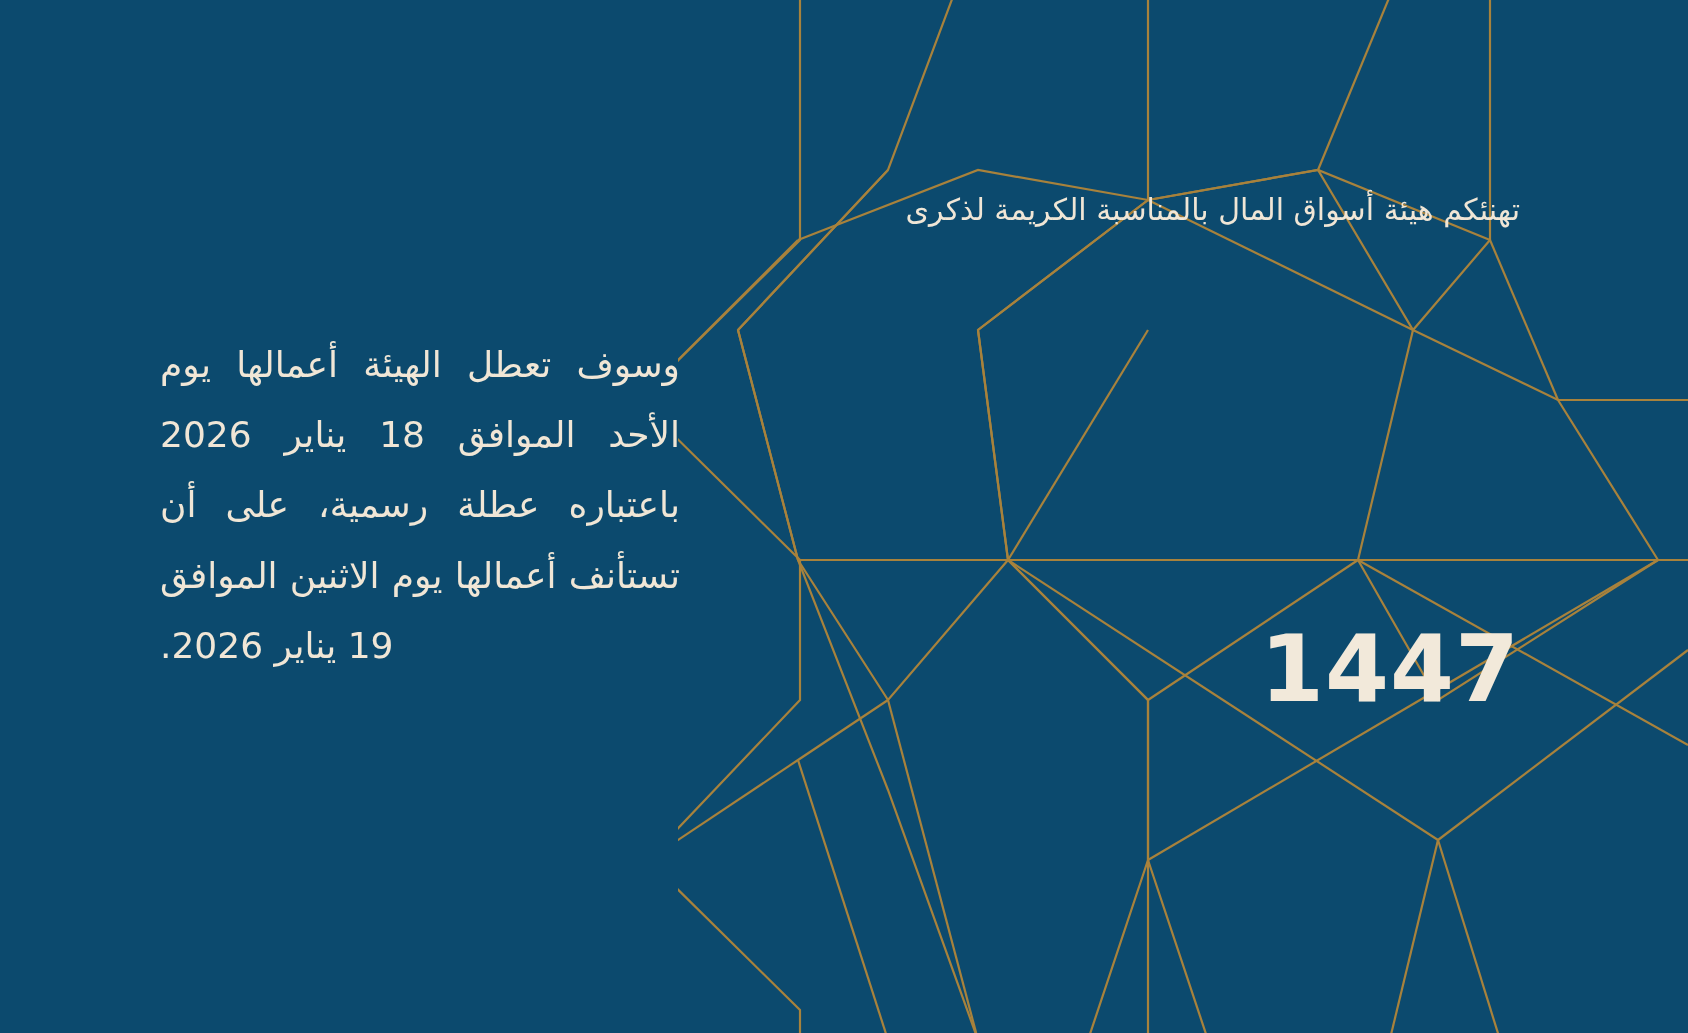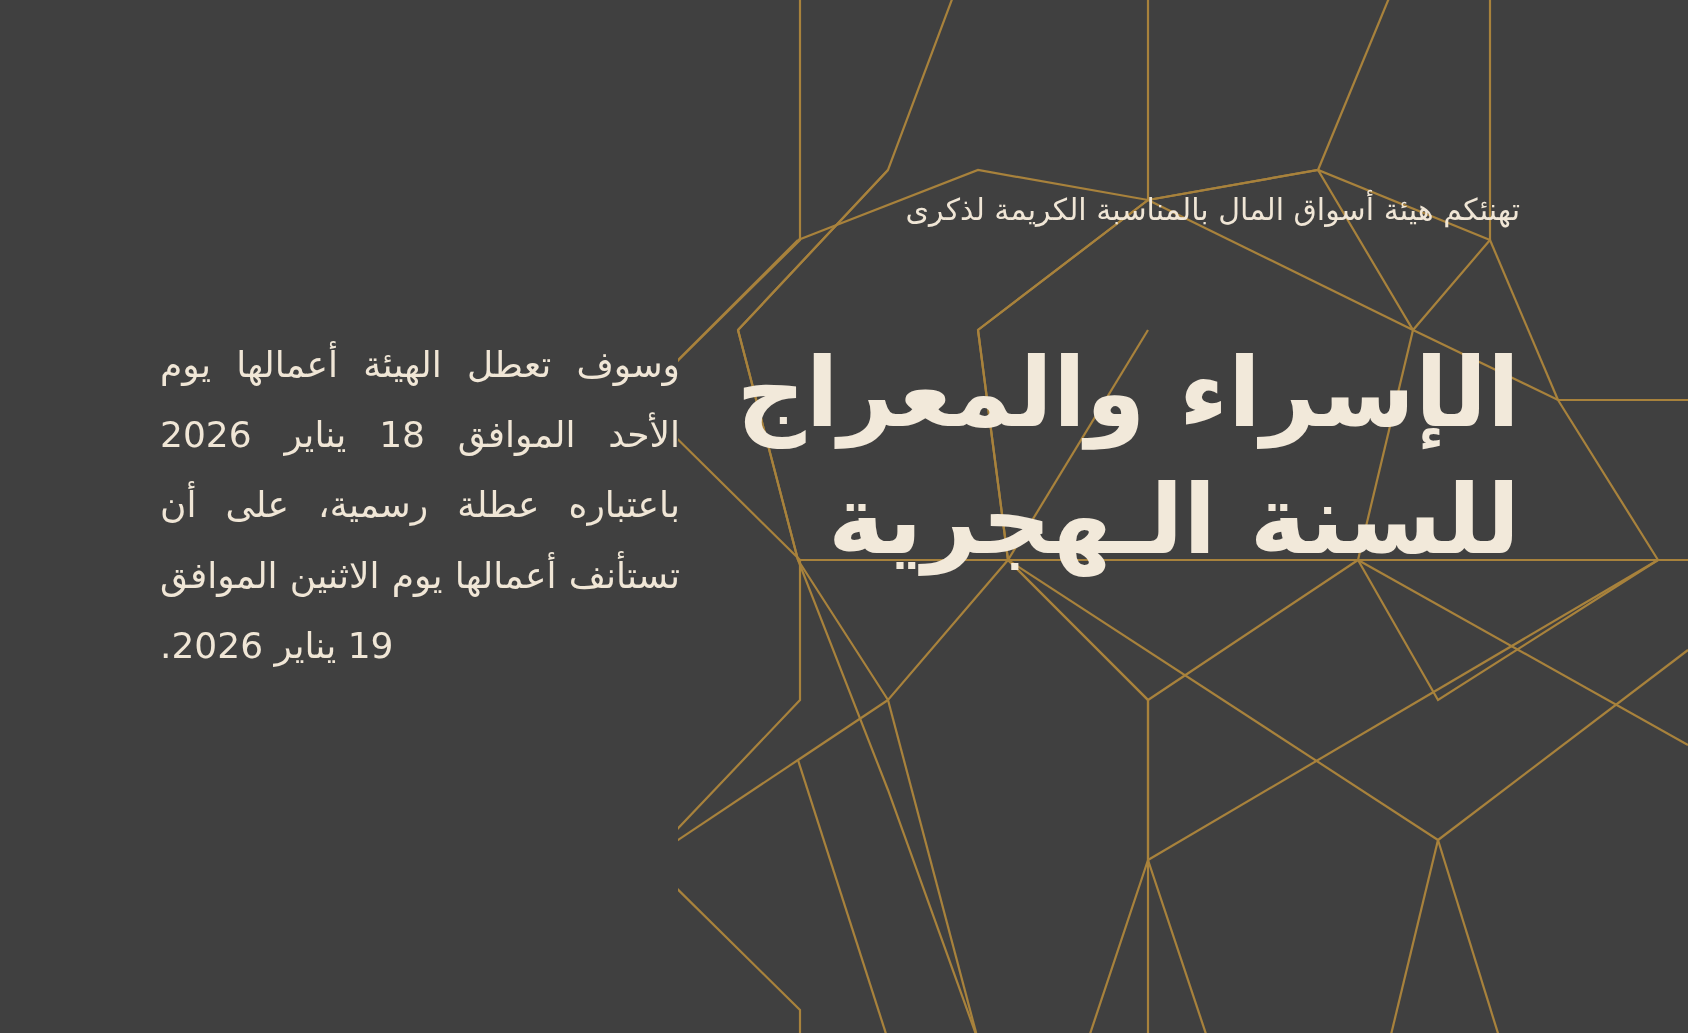--- a/index.html
+++ b/index.html
@@ -6,21 +6,21 @@
   html,body{margin:0;padding:0;}
   body{
     width:1688px;height:1033px;
     background:#97702a;
     font-family:"DejaVu Sans","Liberation Sans",sans-serif;
     overflow:hidden;
     position:relative;
   }
   .poster{
     position:absolute;inset:0;
-    background:#404040;
+    background:#0c4a6e;
     overflow:hidden;
   }
   
   .pattern{
     position:absolute;
     top:0;right:0;
     width:1010px;height:1033px;
     pointer-events:none;
     z-index:0;
   }
@@ -159,25 +159,22 @@
       </g>
     </svg>
   </div>
 
   <div class="content">
 
     <div class="right-col">
 
       <div class="kicker">تهنئكم هيئة أسواق المال بالمناسبة الكريمة لذكرى</div>
 
-      <div class="headline">
-        <span class="l1">الإسراء والمعراج</span>
-        <span class="l2">للسنة الـهجرية</span>
-      </div>
 
+      <div class="year">1447</div>
     </div>
 
     <div class="left-col">
       <p class="body-text">وسوف تعطل الهيئة أعمالها يوم الأحد الموافق 18 يناير 2026 باعتباره عطلة رسمية، على أن تستأنف أعمالها يوم الاثنين الموافق 19 يناير 2026.</p>
     </div>
 
   </div>
 </div>
 
 </body></html>

